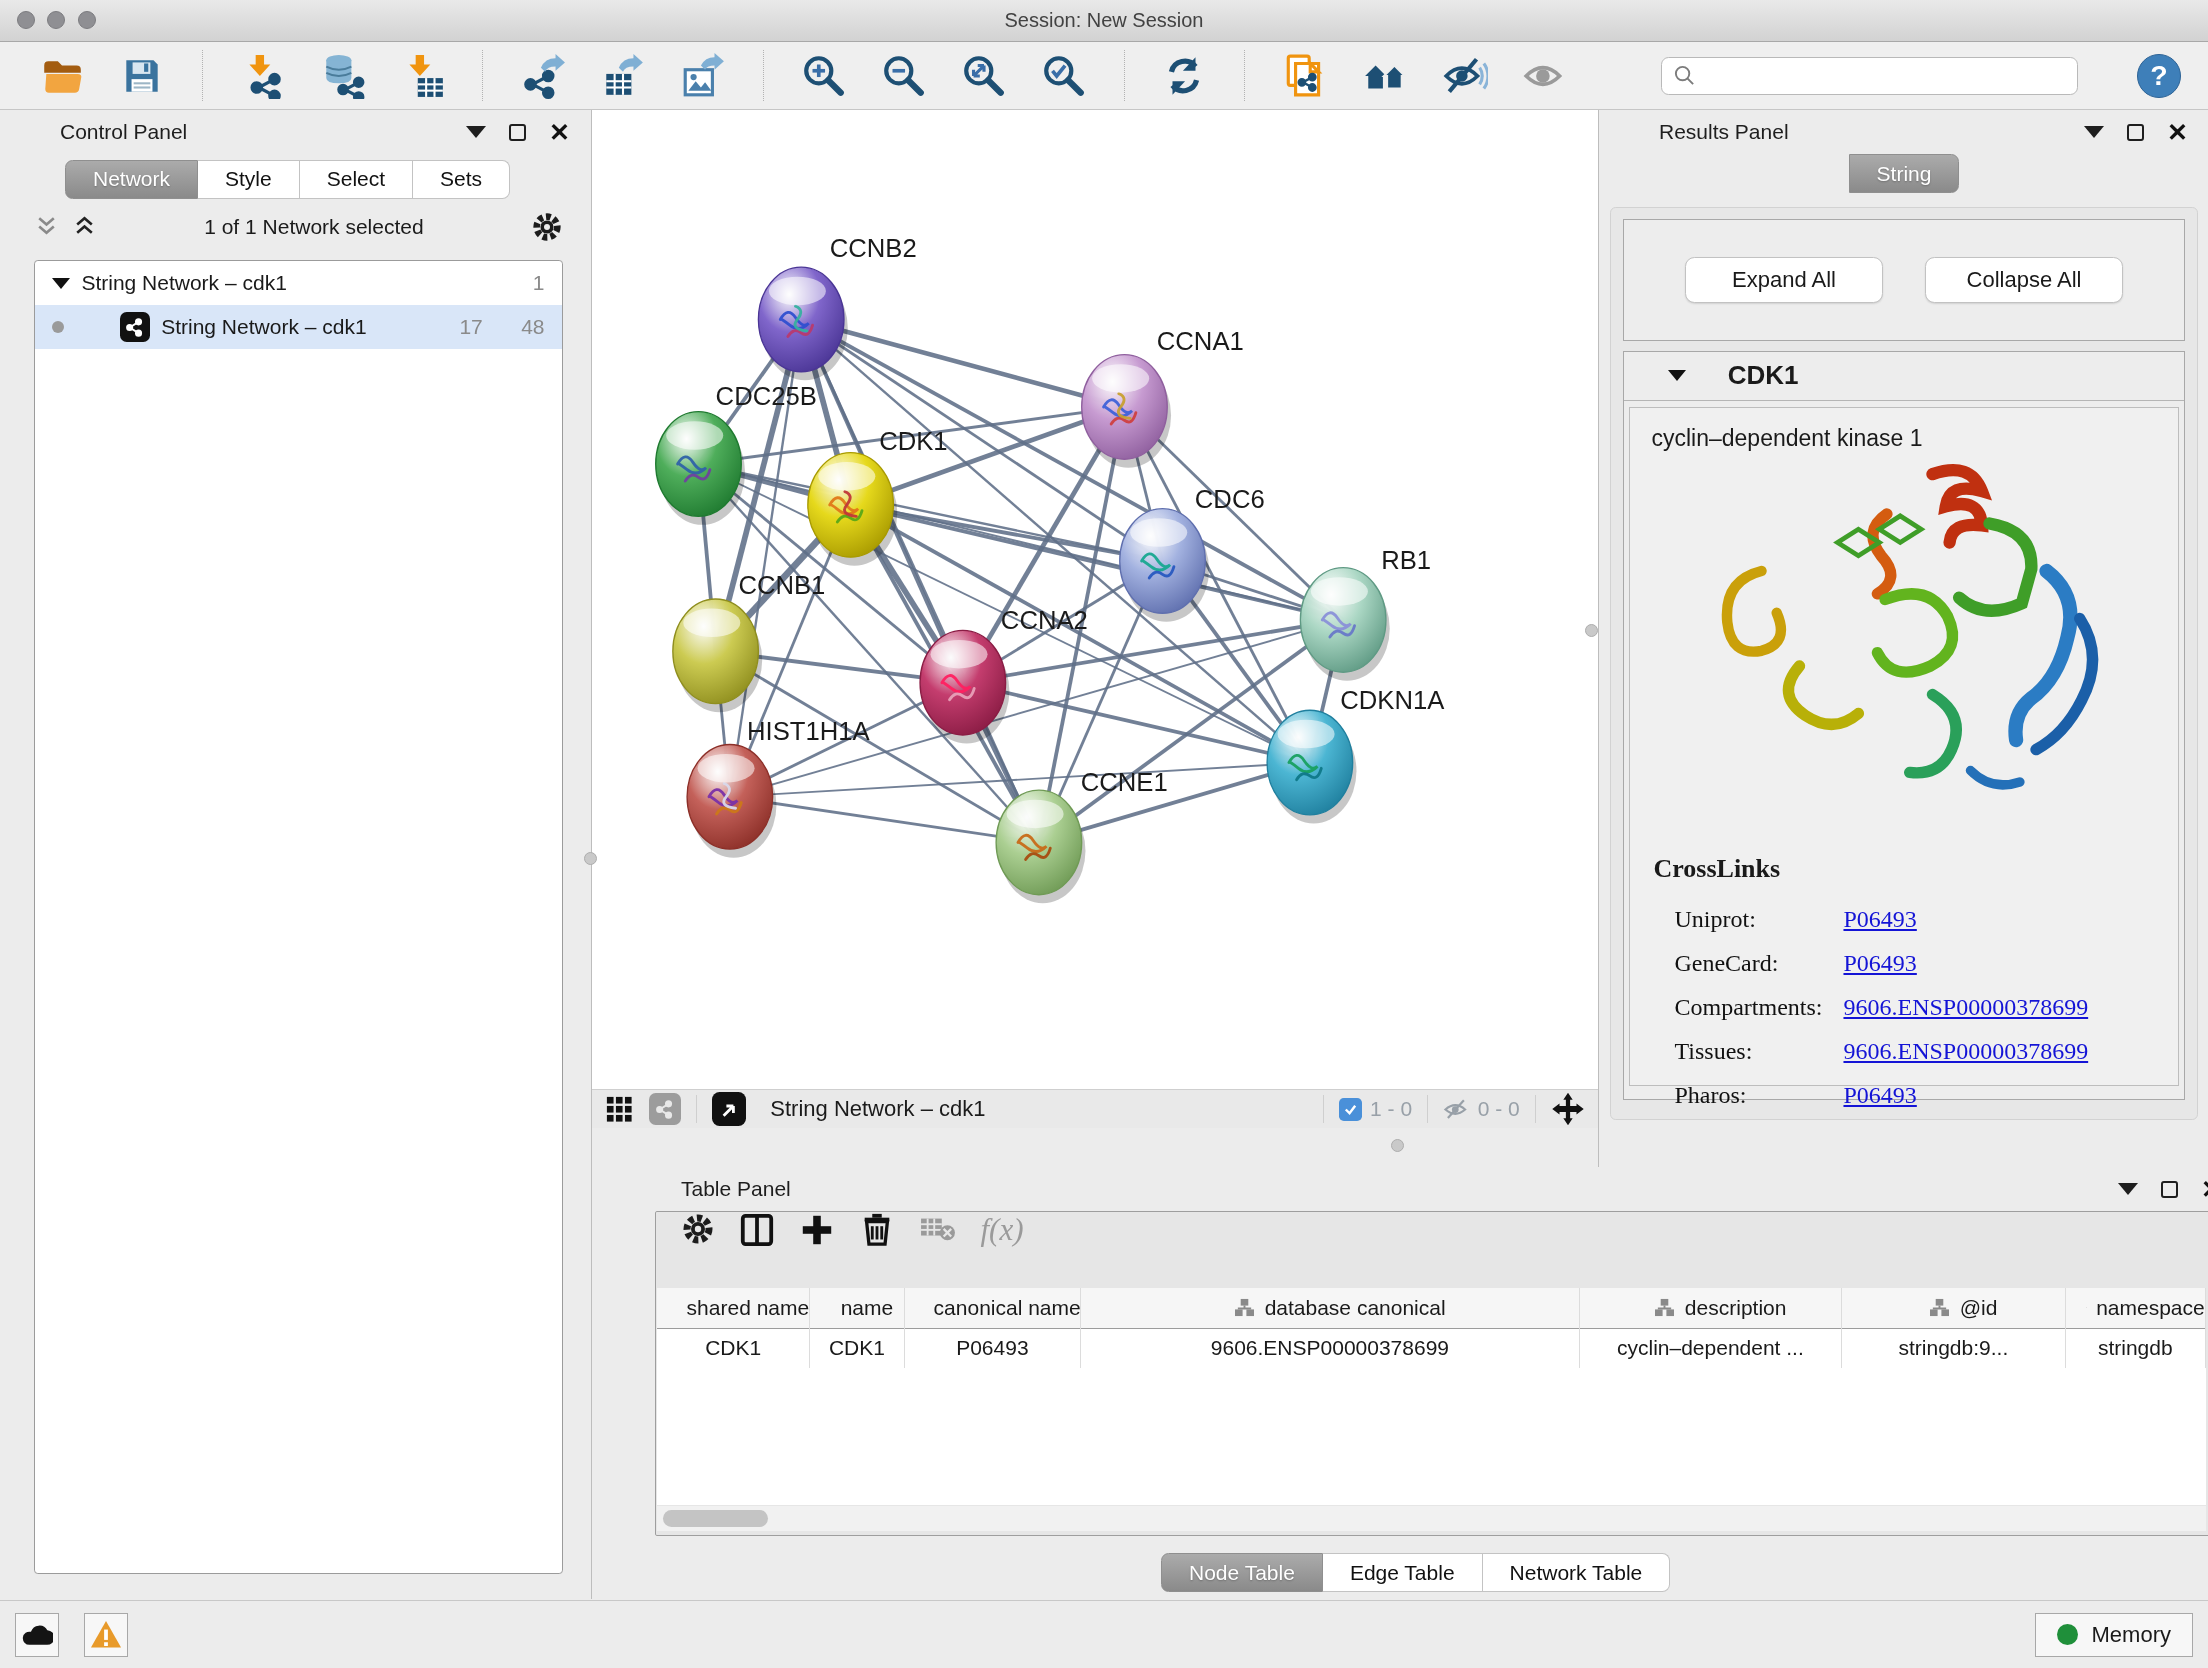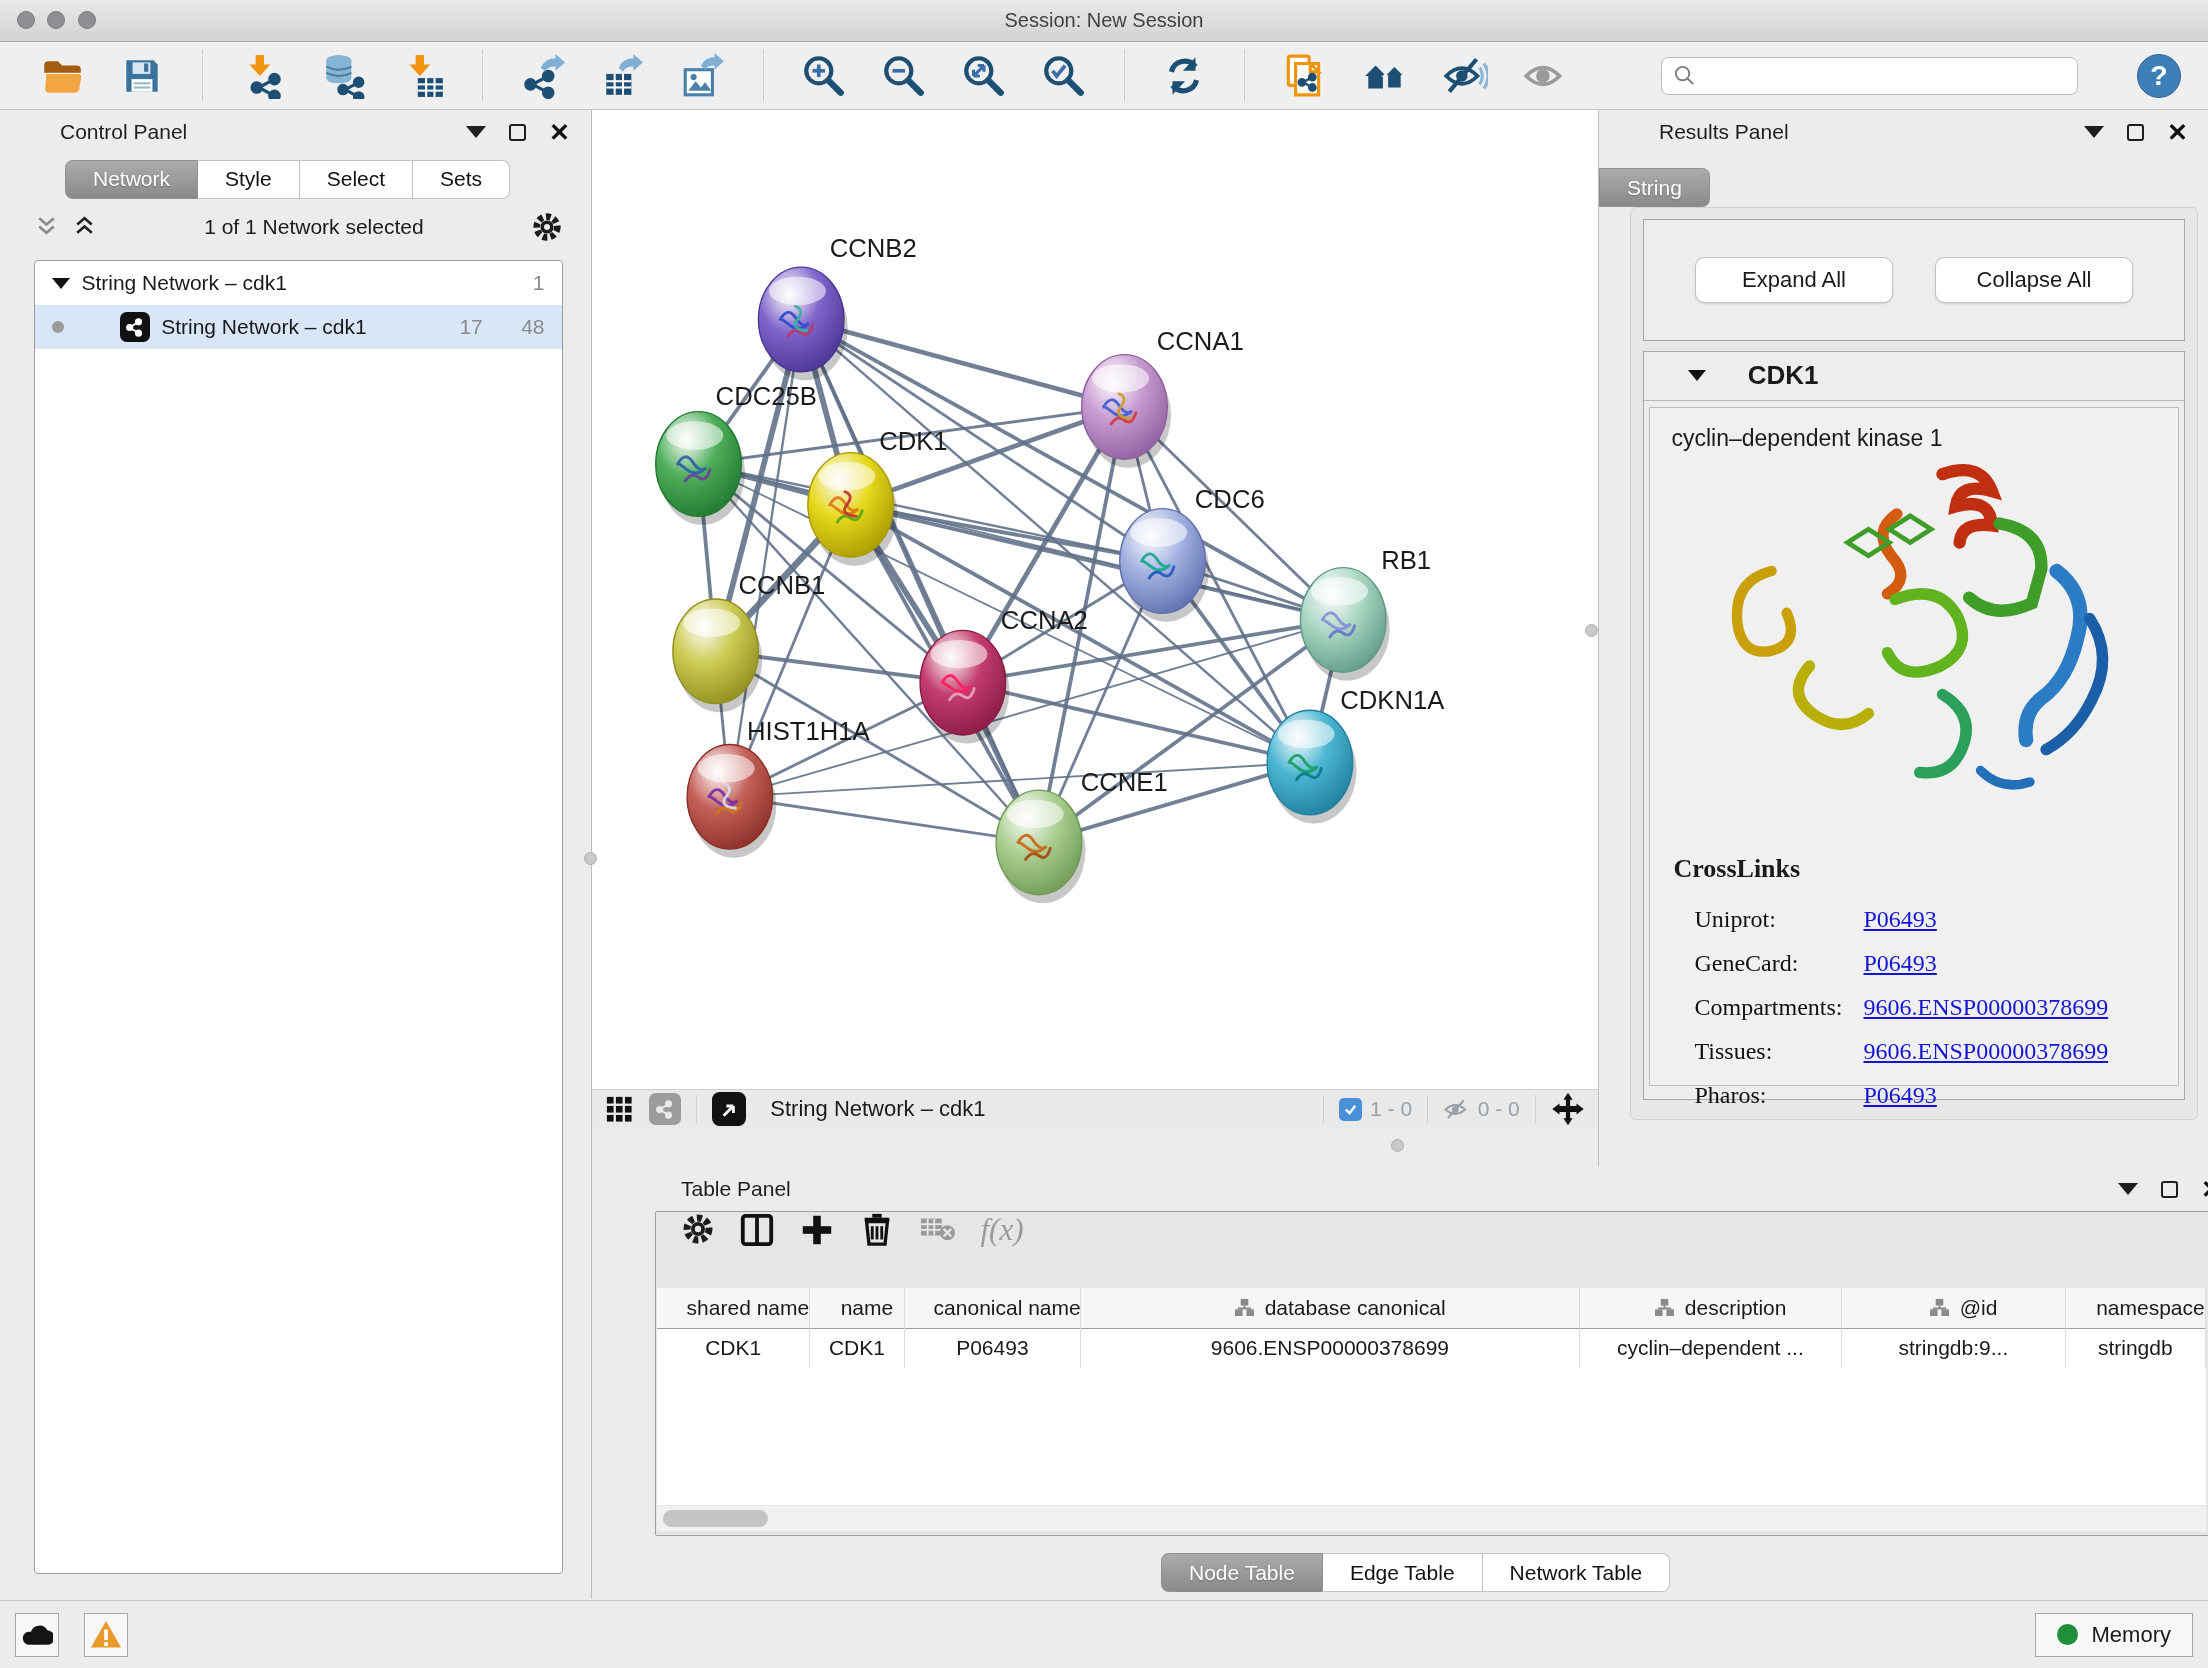--- a/index.html
+++ b/index.html
@@ -70,23 +70,23 @@
   .cnt { font-size:21px; color:#98a0a8; display:flex; align-items:center; gap:7.6px; }
   .chk { width:23px; height:23px; background:#4a90d9; border-radius:4.8px; display:flex; align-items:center;
     justify-content:center; }
 
   .split-dot { position:absolute; width:13.3px; height:13.3px; border-radius:50%; background:#c9c9c9;
     border:1px solid #adadad; }
 
   
   #results-panel { position:absolute; left:1598px; top:110px; width:611px; height:1057px; background:#ececec;
     border-left:1px solid #bdbdbd; }
-  #rp-tab-row { display:flex; margin-top:14px; }
+  #rp-tab-row { display:flex; justify-content:center; margin-top:0; }
   #rp-wrap { position:absolute; left:11.4px; right:11.4px; top:97px; height:913px; background:#e7e7e7;
-    border:1px solid #d2d2d2; border-radius:5.7px; padding:11.4px;margin-left:20px; }
+    border:1px solid #d2d2d2; border-radius:5.7px; padding:11.4px; }
   #rp-buttons { border:1.9px solid #a8a8a8; background:#ededed; height:122px; display:flex; align-items:center;
     justify-content:center; gap:42px; }
   .rp-btn { width:198px; height:46px; background:#fff; border:1px solid #c2c2c2; border-radius:9.5px;
     font-size:22px; display:flex; align-items:center; justify-content:center; cursor:pointer;
     box-shadow:0 1px 1.9px rgba(0,0,0,.12); }
   #rp-box { margin-top:9.5px; border:1.9px solid #a8a8a8; background:#ededed; height:749px; }
   #rp-box-head { height:49px; display:flex; align-items:center; gap:42px; padding-left:44px;
     border-bottom:1px solid #b5b5b5; }
   #rp-gene { font-size:26px; font-weight:bold; }
   #rp-inner { margin:5.7px; border:1px solid #bdbdbd; background:#f0f0f0; height:679px; padding:9.5px 0 0 0; }

